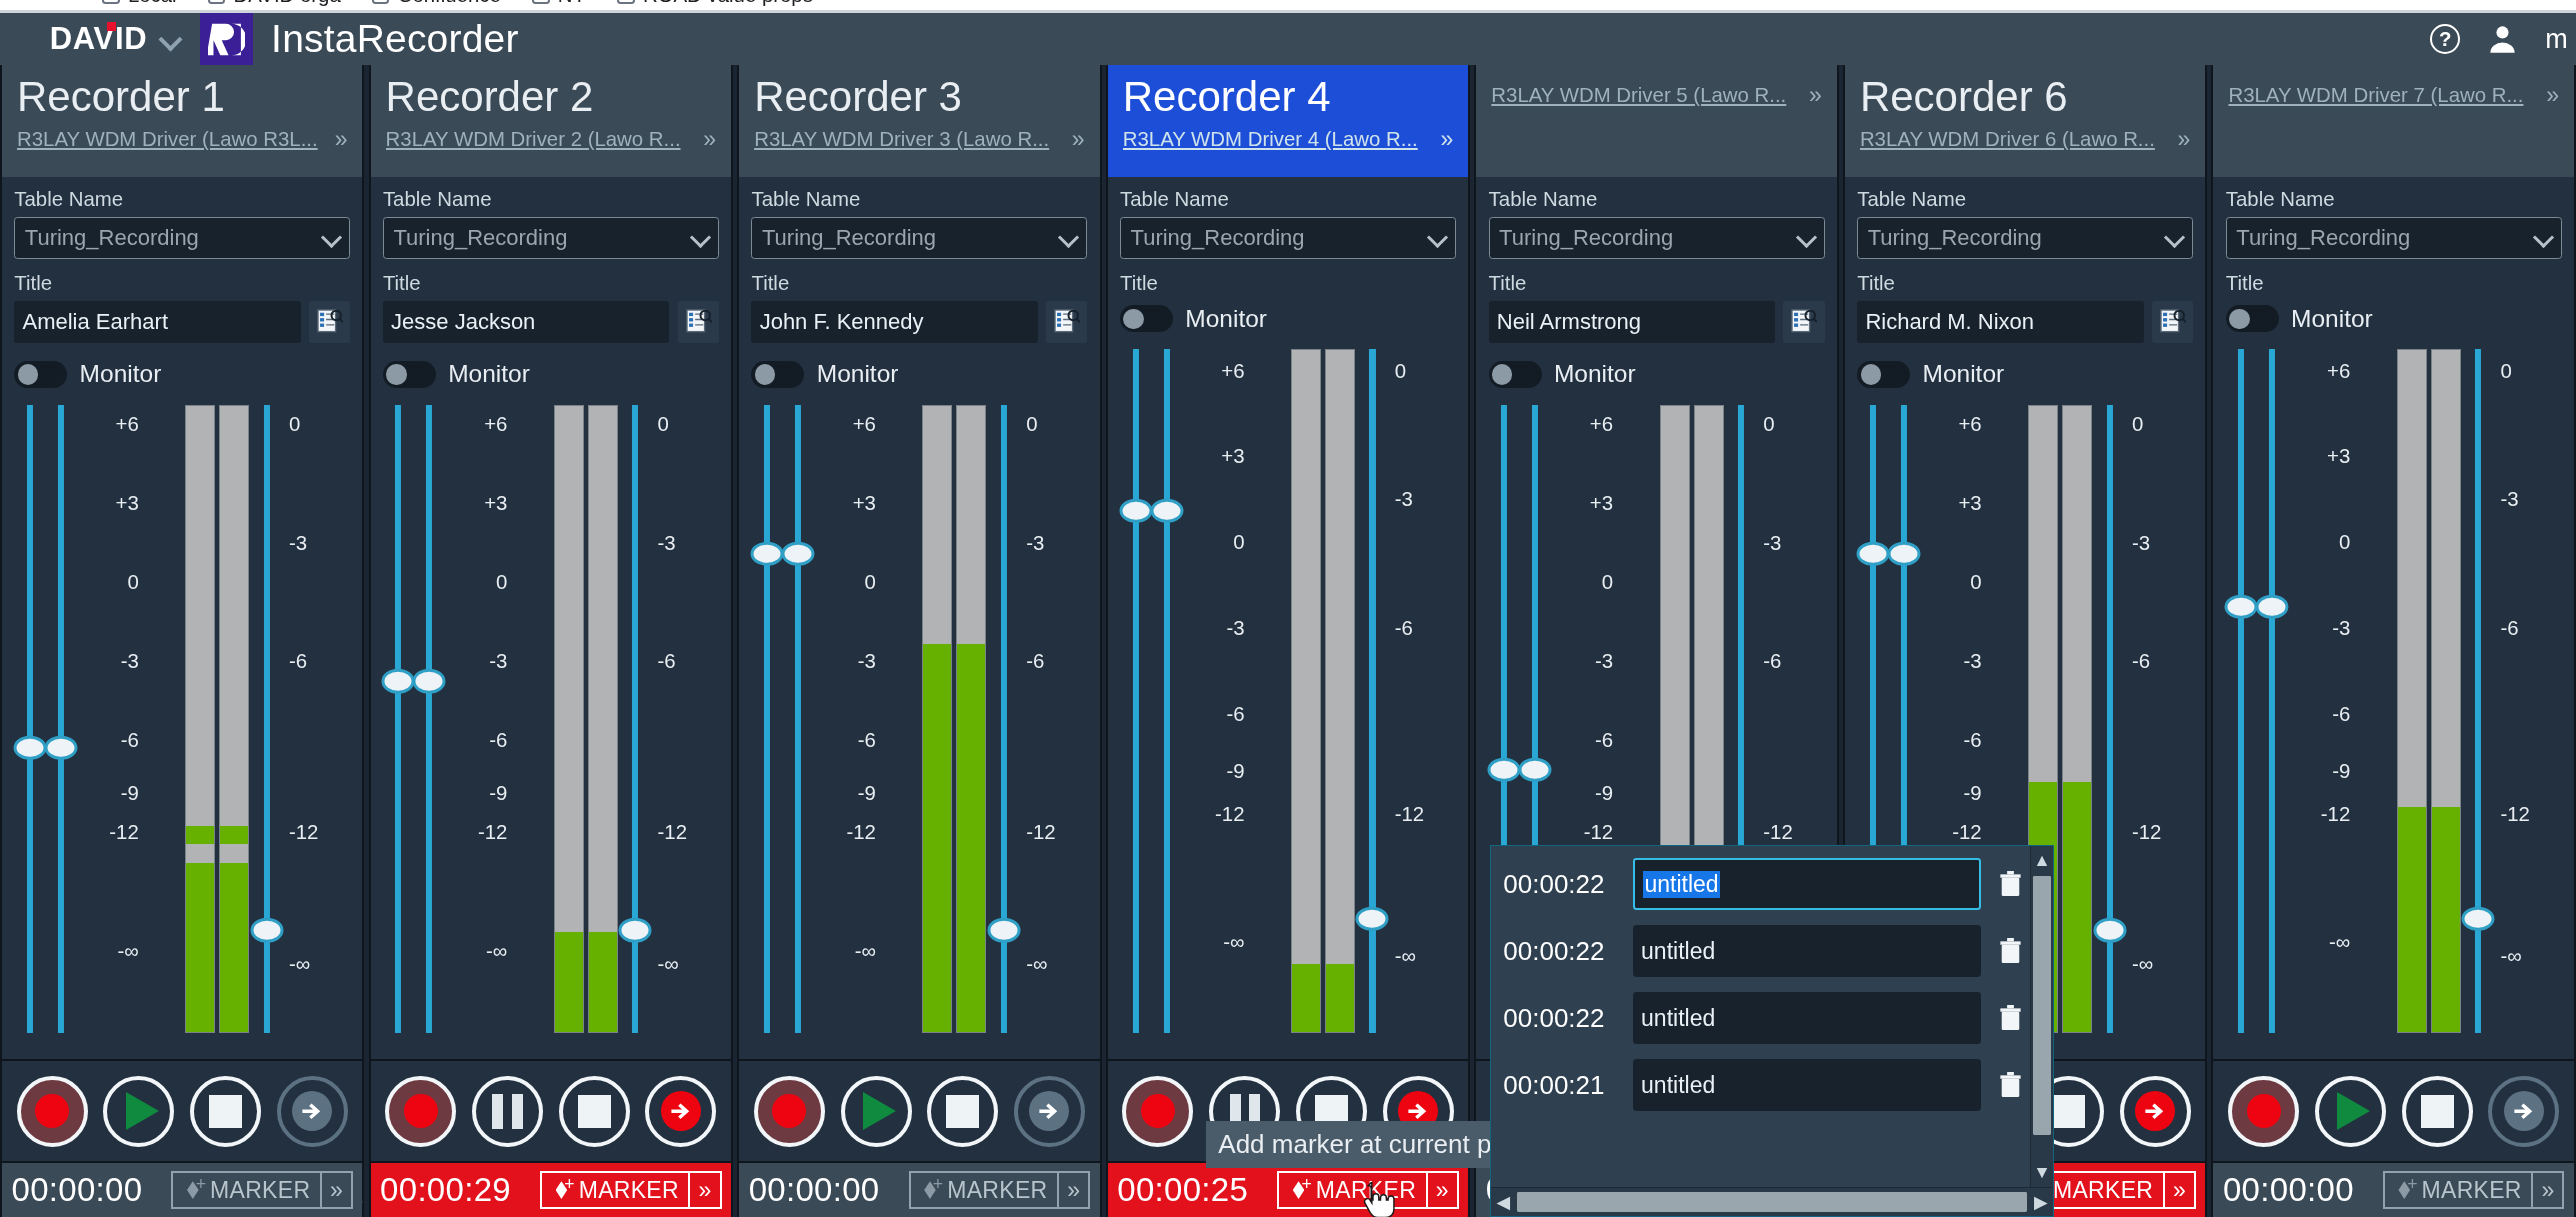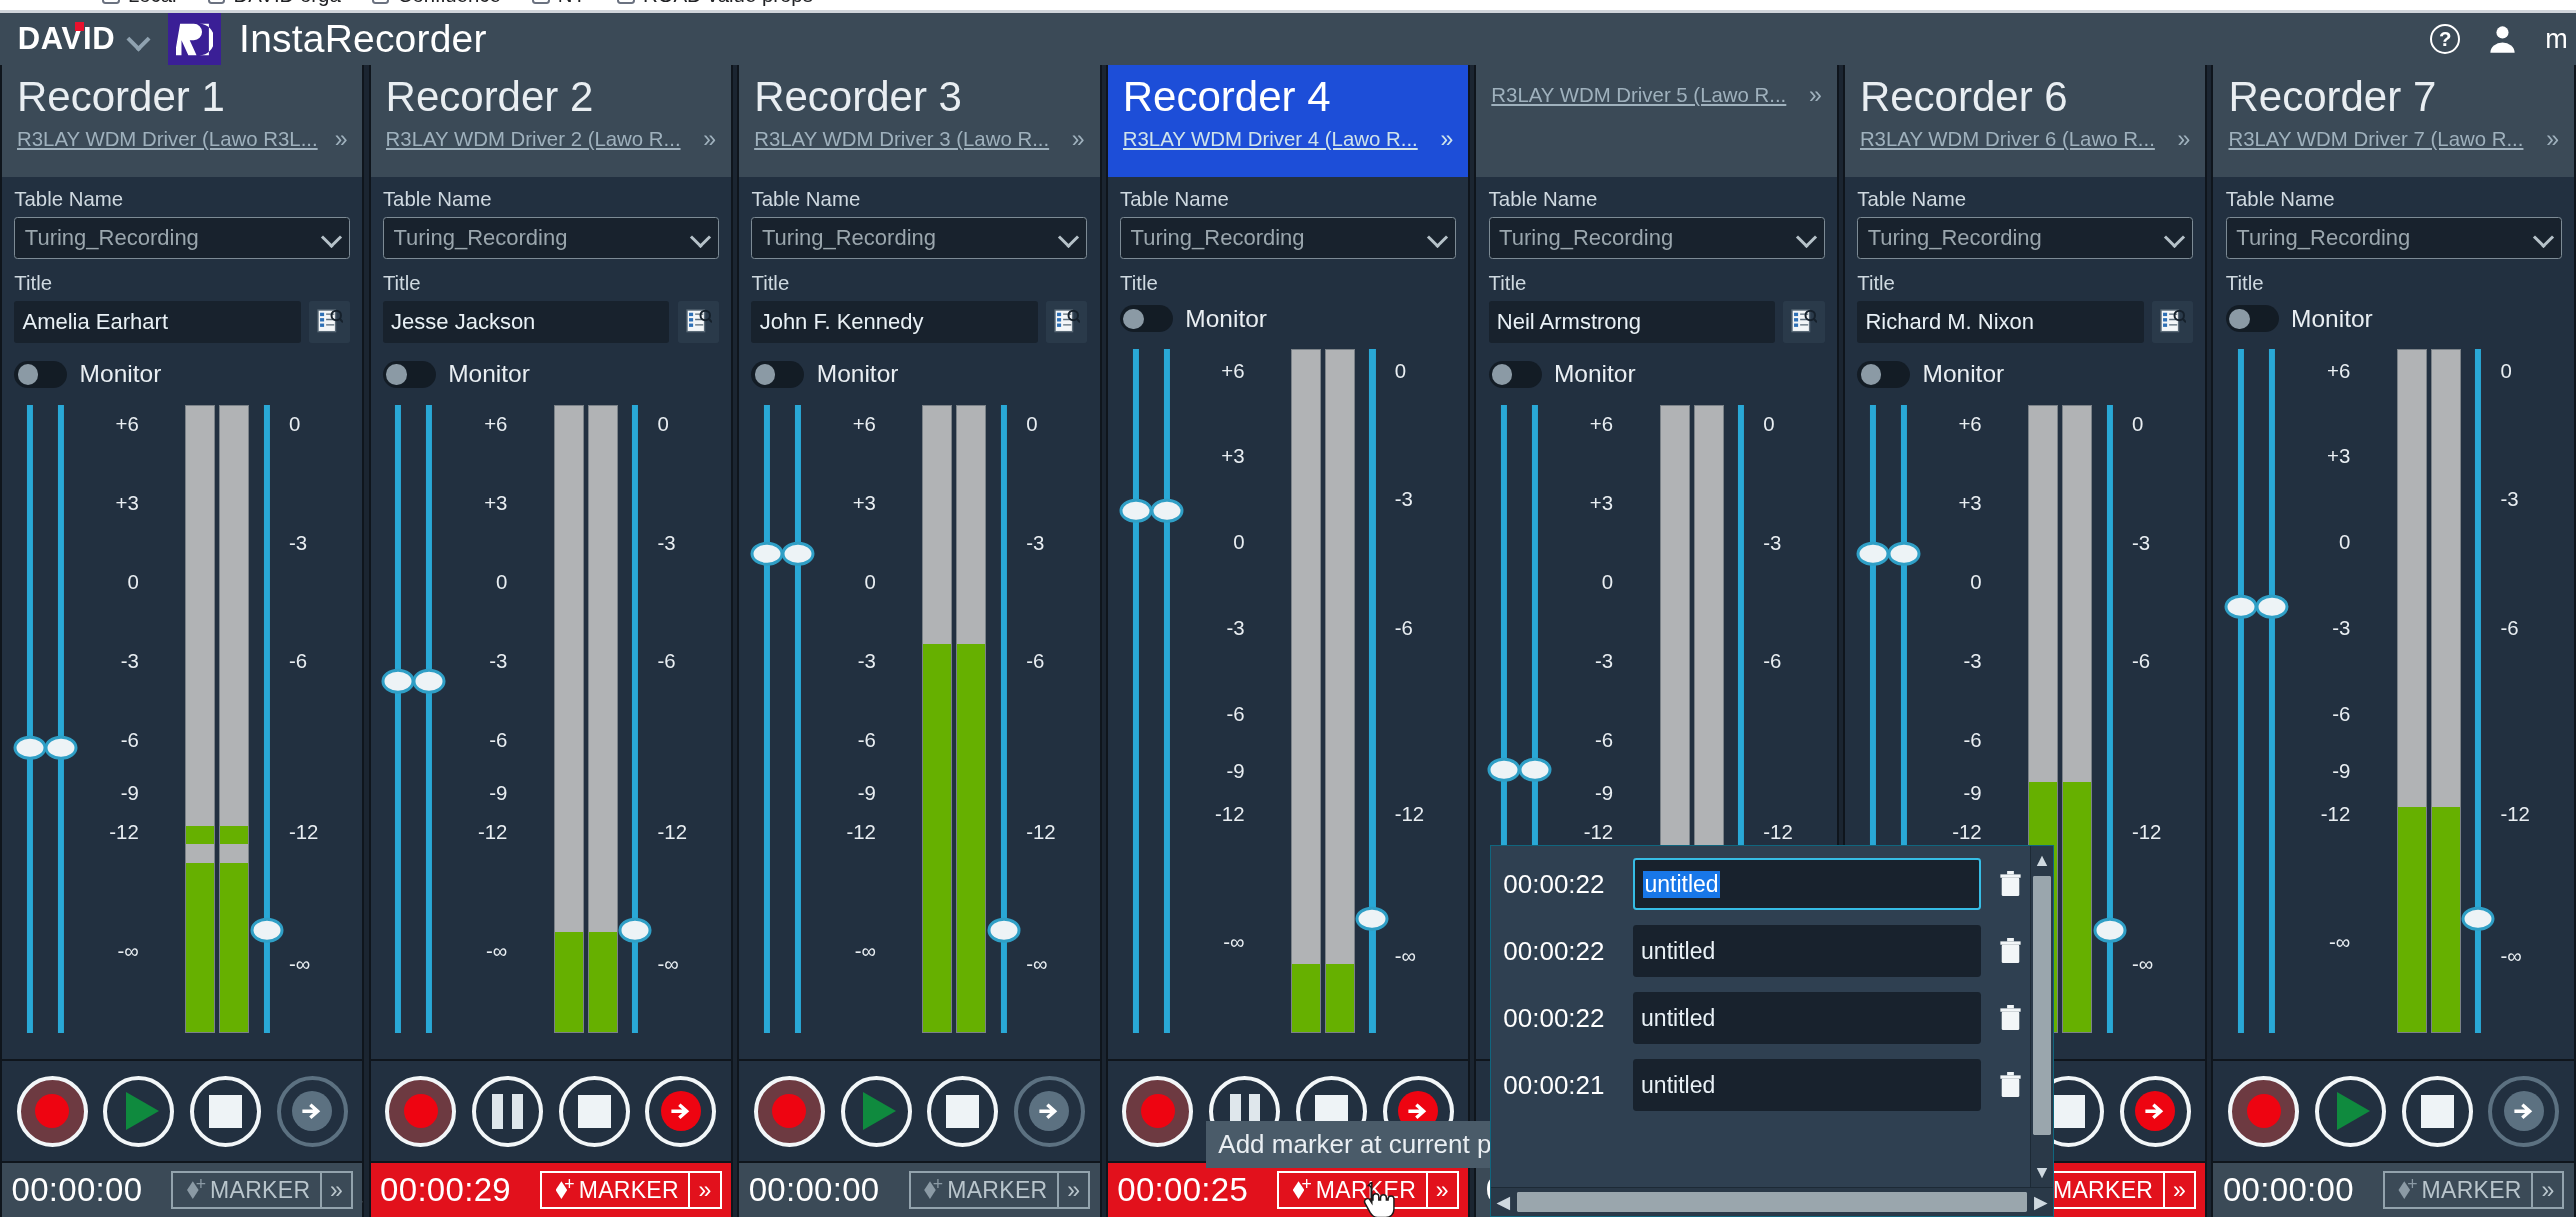--- a/index.html
+++ b/index.html
@@ -27,21 +27,21 @@
     width:17.7px; height:17.7px; border:2px solid #6b7280; border-radius:3.4px;
     display:inline-block; background:transparent;
   }
   .bm-divider{
     position:absolute; top:9.5px; left:0; width:2576px; height:3.4px; background:#cfd4da;
   }
 
   
   .appbar{
     position:absolute; top:13px; left:0; width:2576px; height:52px;
-    background:#3b4a57; display:flex; align-items:center;
+    background:#3b4a57; display:flex; align-items:center;padding-left:32px;
   }
   .david-logo{
     margin-left:17.7px; display:flex; align-items:center; gap:12.3px;
   }
   .david-word{
     font-size:31px; font-weight:bold; letter-spacing:0.7px; color:#ffffff;
     position:relative; font-family:"Liberation Sans", sans-serif;
   }
   .david-word .dot{
     position:absolute; width:8.9px; height:8.9px; background:#e8112d;
@@ -999,21 +999,20 @@
               <span class="mk-plus">+</span>
             </span>
             <span class="mk-text">MARKER</span>
           </span>
           <span class="marker-more">»</span>
         </span>
       </div>
     </div>
     <div class="panel">
       <div class="p-head">
-        <div class="p-title">Recorder 7</div>
         <div class="p-sub-row">
           <a class="p-sub">R3LAY WDM Driver 7 (Lawo R...</a>
           <span class="dbl-chev">»</span>
         </div>
       </div>
       <div class="p-body">
         <div class="fld-label">Table Name</div>
         <div class="select-wrap"><select class="sel"><option>Turing_Recording</option></select><span class="sel-chev"></span></div>
         <div class="fld-label">Title</div>
         <div class="mon-row">

